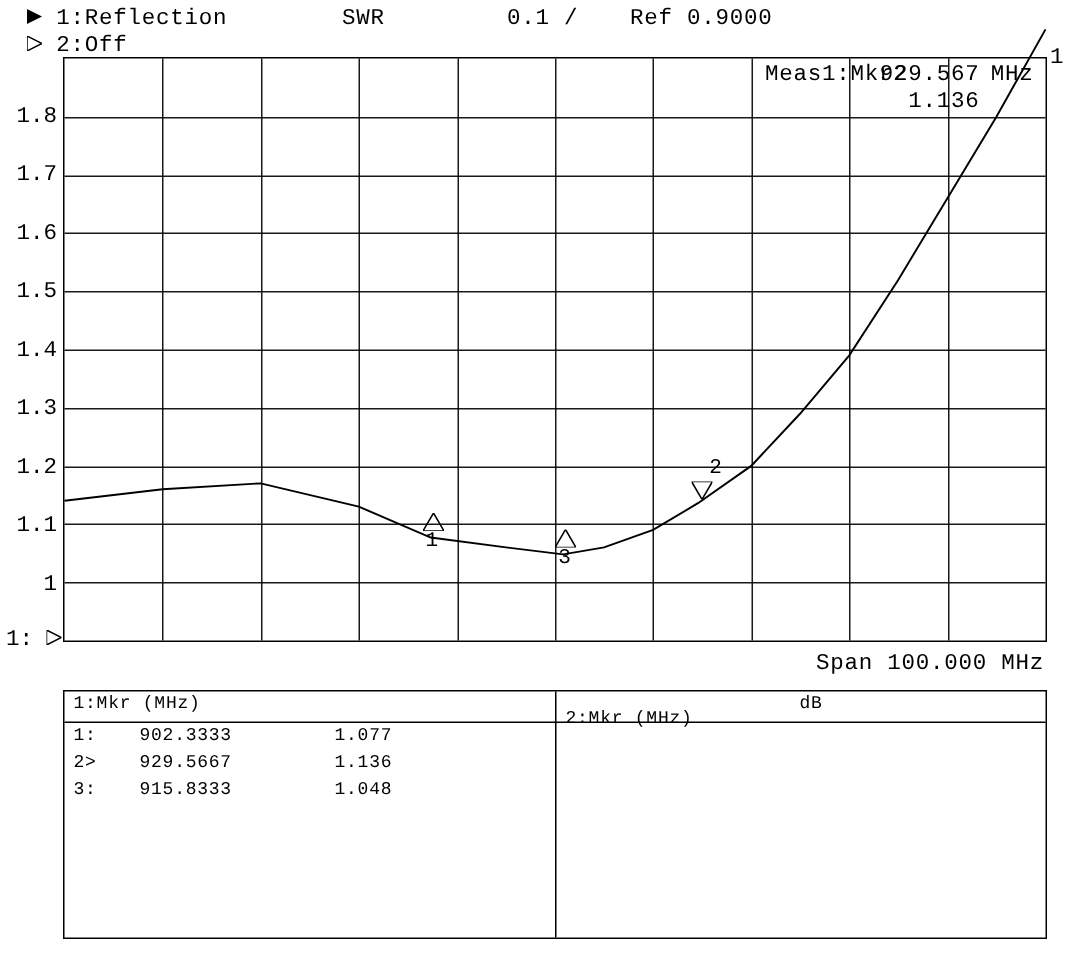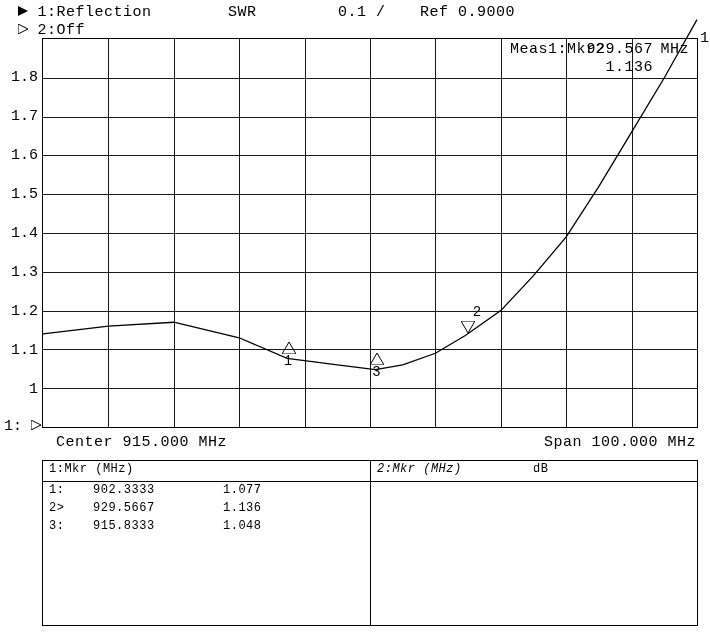--- a/index.html
+++ b/index.html
@@ -173,28 +173,27 @@
     </div>
 
   <div class="side-label" style="left:4px; top:418px;">
     <span>1:</span>
     <svg width="10" height="10" viewBox="0 0 10 10">
         <polygon points="0,0 10,5 0,10" fill="none" stroke="#000" stroke-width="1"></polygon>
       </svg>
   </div>
   <div class="side-label" style="left:700px; top:30px;">1</div>
 
-  <div class="axis-bottom" style="left:56px;">Center 915.000 MHz</div>
   <div class="axis-bottom" style="right:14px;">Span 100.000 MHz</div>
 
   <div class="marker-table">
     <div class="mt-divider"></div>
     <div class="mt-hline"></div>
     <div class="mt-header" style="left:6px; top:1px;">1:Mkr (MHz)</div>
-    <div class="mt-header" style="left:334px; top:1px;font-style:italic;">2:Mkr (MHz)</div>
+    <div class="mt-header" style="left:334px; top:11px;">2:Mkr (MHz)</div>
     <div class="mt-header" style="left:490px; top:1px;">dB</div>
     <div id="marker-rows">
         <div class="mt-row" style="left: 6px; top: 22px;">1:</div>
         <div class="mt-row" style="left: 50px; top: 22px;">902.3333</div>
         <div class="mt-row" style="left: 180px; top: 22px;">1.077</div>
         <div class="mt-row" style="left: 6px; top: 40px;">2&gt;</div>
         <div class="mt-row" style="left: 50px; top: 40px;">929.5667</div>
         <div class="mt-row" style="left: 180px; top: 40px;">1.136</div>
         <div class="mt-row" style="left: 6px; top: 58px;">3:</div>
         <div class="mt-row" style="left: 50px; top: 58px;">915.8333</div>

